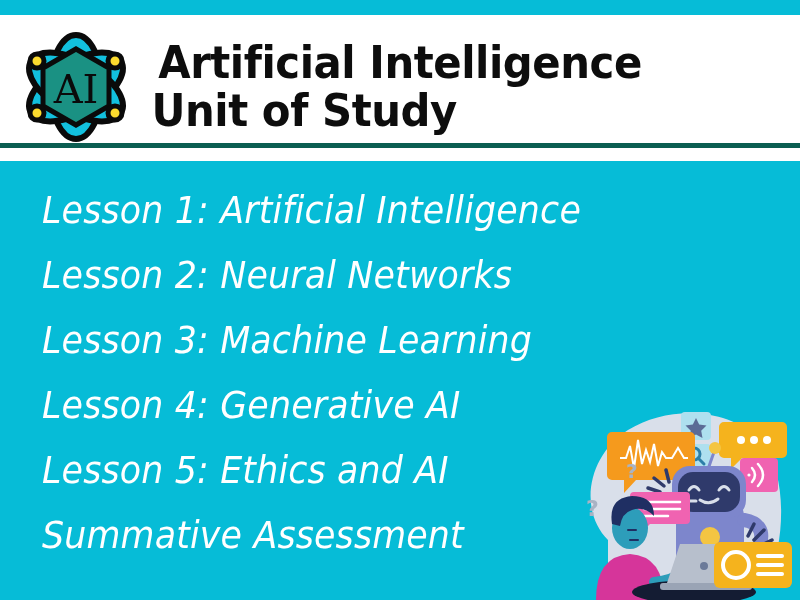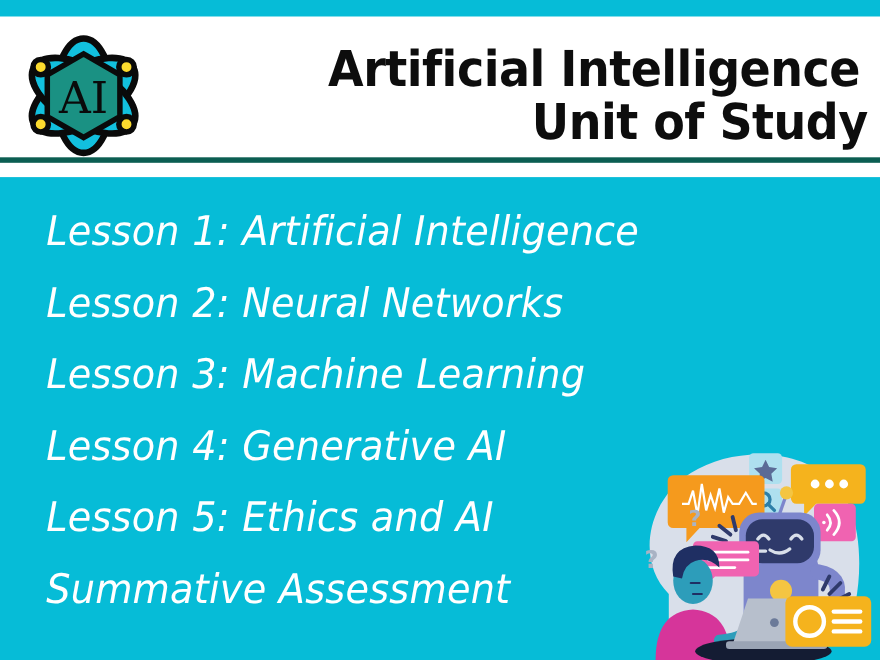--- a/index.html
+++ b/index.html
@@ -43,21 +43,21 @@
     height: 124px;
   }
   .title-block {
     position: absolute;
     left: 140px;
     top: 0;
     width: 660px;
     height: 143px;
     display: flex;
     flex-direction: column;
-    align-items: flex-end;
+    align-items: flex-start;
     justify-content: center;
   }
   .title-line {
     color: #0d0d0d;
     font-family: "DejaVu Sans", sans-serif;
     font-weight: bold;
     font-size: 45px;
     line-height: 1.05;
     letter-spacing: -0.5px;
     white-space: nowrap;

